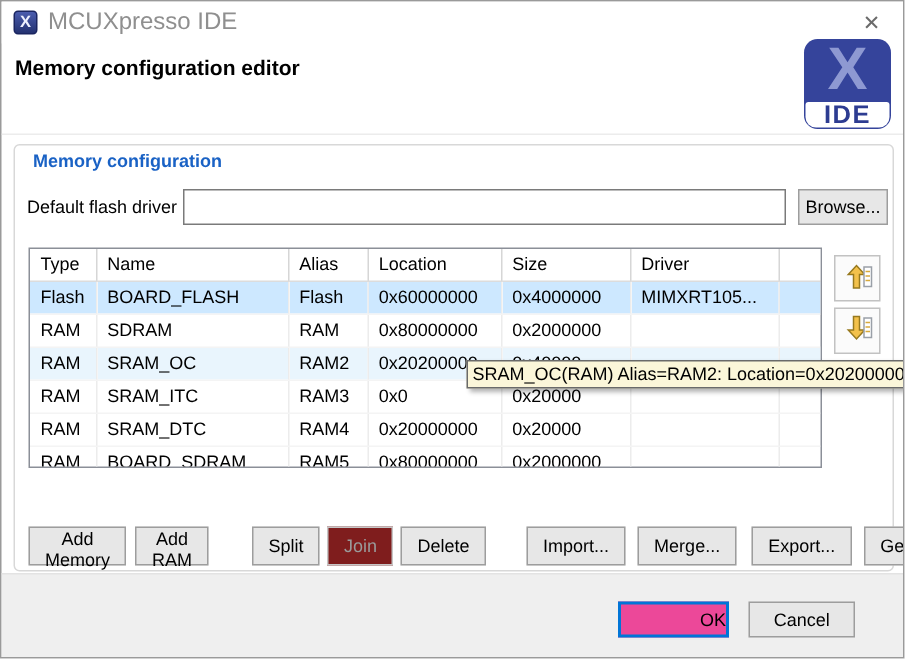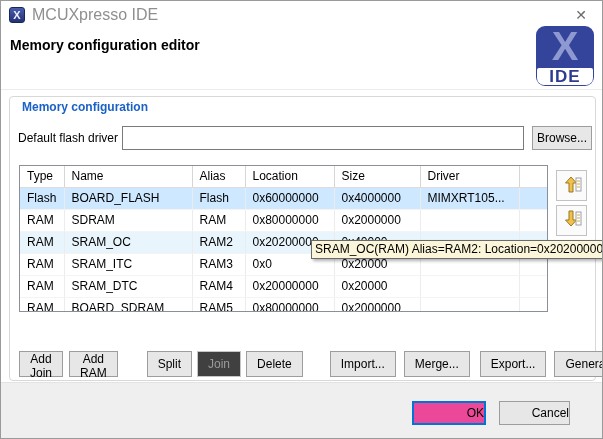--- a/index.html
+++ b/index.html
@@ -65,33 +65,33 @@
   
   .move-btn{ position:absolute; left:546px; width:31px; height:31px;
     background:#fbfbfb; border:1px solid #c2c2c2; display:flex; align-items:center; justify-content:center; }
   .move-up{ top:73px; } .move-down{ top:108px; }
 
   
   .actions{ position:absolute; left:9px; top:254px; height:26px; display:flex; }
   .actions .btn{ padding:0 10px; }
   .mr6{margin-right:6px;} .mr29{margin-right:29px;} .mr5{margin-right:5px;}
   .mr27{margin-right:27px;} .mr8{margin-right:8px;} .mr10{margin-right:10px;}
-  .btn.disabled{ color:#9a9a9a; border-color:#c6c6c6; background:#404040; }
+  .btn.disabled{ color:#9a9a9a; border-color:#c6c6c6; background:#7f1d1d; }
 
   
   .tooltip{ position:absolute; left:310px; top:239px; height:19px; width:300px;
     background:#fbf6d9; border:1px solid #6a6a6a; box-shadow:2px 2px 3px rgba(0,0,0,.30);
     font-size:12px; line-height:17px; padding:0 3px; white-space:nowrap; overflow:hidden; z-index:20; }
 
   
   .footer{ position:absolute; left:0; right:0; top:381px; bottom:0; background:#efefef;
     border-top:1px solid #e3e3e3; display:flex; justify-content:flex-end; align-items:flex-start;
     padding:18px 32px 0 0; }
   .ok-btn{ width:74px; height:24px; border:2px solid #0075d7; background:#ec4899; margin-right:13px;text-align:right; }
-  .cancel-btn{ width:71px; height:24px;text-align:right; }
+  .cancel-btn{ width:71px; height:24px; }
 </style>
 </head>
 <body>
 
 <div class="window">
 
   <div class="titlebar">
     <div class="app-icon">X</div>
     <div class="titlebar-text">MCUXpresso IDE</div>
     <div class="close-btn">✕</div>
@@ -230,21 +230,21 @@
           <path d="M8 3 V12 H4.5 L10 18 L15.5 12 H12 V3 Z" fill="#f3c14b" stroke="#97791f" stroke-width="1"></path>
           <rect x="15" y="4" width="5" height="13" fill="#ffffff" stroke="#9aa0a8" stroke-width="1"></rect>
           <line x1="16" y1="7" x2="19" y2="7" stroke="#d7a93a" stroke-width="1"></line>
           <line x1="16" y1="10" x2="19" y2="10" stroke="#d7a93a" stroke-width="1"></line>
           <line x1="16" y1="13" x2="19" y2="13" stroke="#d7a93a" stroke-width="1"></line>
         </svg>
       </span>
     </div>
 
     <div class="actions">
-      <button class="btn mr6">Add Join</button>
+      <button class="btn mr6">Add Memory</button>
       <button class="btn mr29">Add RAM</button>
       <button class="btn mr5">Split</button>
       <button class="btn mr5 disabled" disabled="">Join</button>
       <button class="btn mr27">Delete</button>
       <button class="btn mr8">Import...</button>
       <button class="btn mr10">Merge...</button>
       <button class="btn mr8">Export...</button>
       <button class="btn">Generate...</button>
     </div>
   </div>

